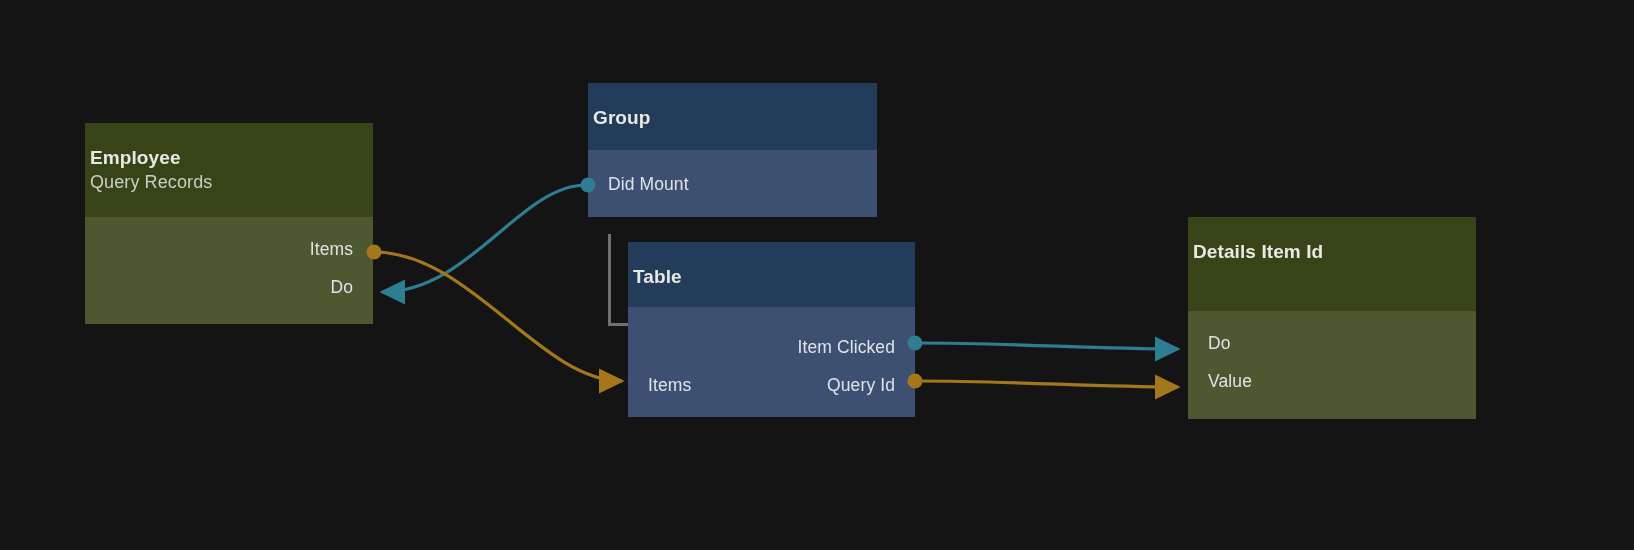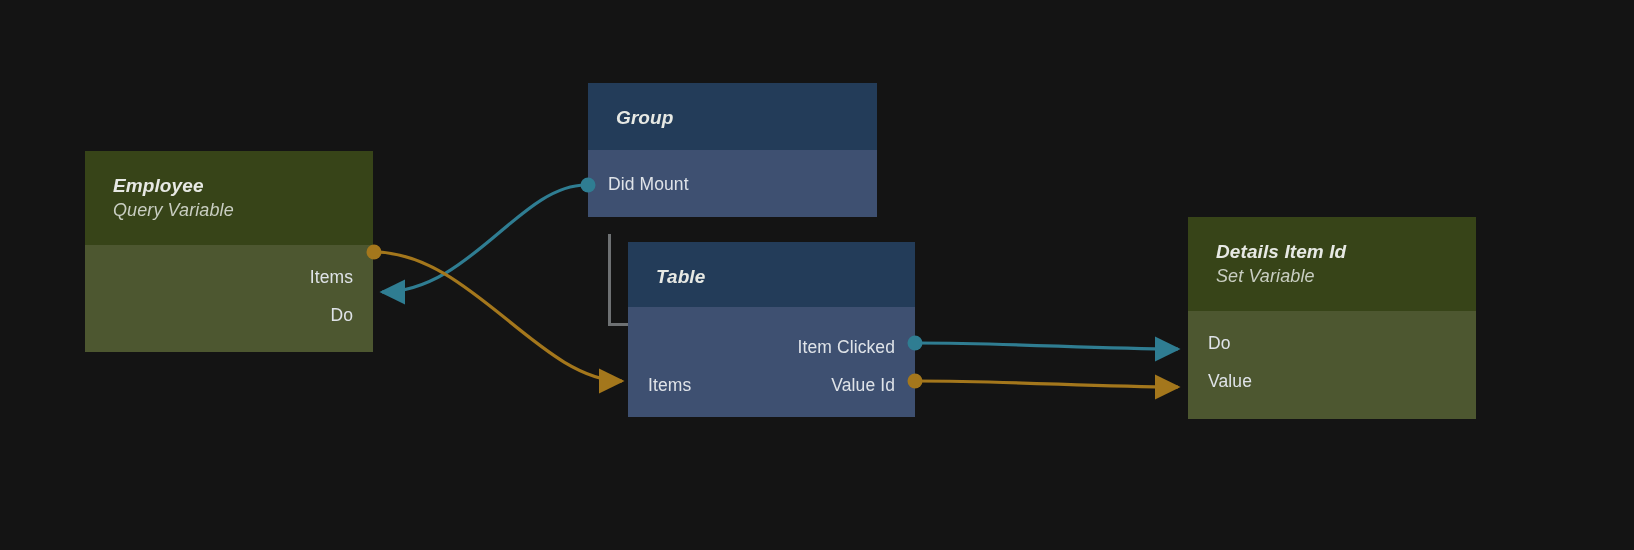--- a/index.html
+++ b/index.html
@@ -27,22 +27,21 @@
     pointer-events: none;
   }
   .node {
     position: absolute;
     box-sizing: border-box;
     overflow: visible;
   }
   .node-header {
     box-sizing: border-box;
     width: 100%;
-    padding: 22px 20px 0 28px;
-    font-style: italic;
+    padding: 22px 20px 0 5px;
   }
   .node-title {
     font-size: 19px;
     font-weight: bold;
     color: #e7e9e4;
     line-height: 25px;
     letter-spacing: 0.1px;
     white-space: nowrap;
   }
   .node-subtitle {
@@ -122,24 +121,24 @@
 
     <path d="M 374,252 C 470,252 540,381 622,381" fill="none" stroke="#a4771c" stroke-width="3.2" marker-end="url(#arrow-orange)"></path>
 
     <path d="M 916,343 C 1020,343 1090,349 1178,349" fill="none" stroke="#2f7d92" stroke-width="3.2" marker-end="url(#arrow-teal)"></path>
 
     <path d="M 916,381 C 1020,381 1090,387 1178,387" fill="none" stroke="#a4771c" stroke-width="3.2" marker-end="url(#arrow-orange)"></path>
   </svg>
 
   <div class="bracket" style="left:608px; top:234px; width:22px; height:92px;"></div>
 
-  <div class="node green" style="left:85px; top:123px; width:288px; height:224px;margin-top:28px;">
+  <div class="node green" style="left:85px; top:123px; width:288px; height:224px;">
     <div class="node-header" style="height:94px;">
       <div class="node-title">Employee</div>
-      <div class="node-subtitle">Query Variable</div>
+      <div class="node-subtitle">Query Records</div>
     </div>
     <div class="node-body" style="height:107px; padding-top:13px;">
       <div class="port-row out">
         <span class="port-label">Items</span>
       </div>
       <div class="port-row out">
         <span class="port-label">Do</span>
       </div>
     </div>
   </div>
@@ -158,29 +157,28 @@
   <div class="node blue" style="left:628px; top:242px; width:287px; height:175px;">
     <div class="node-header" style="height:65px;">
       <div class="node-title">Table</div>
     </div>
     <div class="node-body" style="height:110px; padding-top:21px;">
       <div class="port-row out">
         <span class="port-label">Item Clicked</span>
       </div>
       <div class="port-row both">
         <span class="port-label">Items</span>
-        <span class="port-label">Value Id</span>
+        <span class="port-label">Query Id</span>
       </div>
     </div>
   </div>
 
   <div class="node green" style="left:1188px; top:217px; width:288px; height:202px;">
     <div class="node-header" style="height:94px;">
       <div class="node-title">Details Item Id</div>
-      <div class="node-subtitle">Set Variable</div>
     </div>
     <div class="node-body" style="height:108px; padding-top:13px;">
       <div class="port-row in">
         <span class="port-label">Do</span>
       </div>
       <div class="port-row in">
         <span class="port-label">Value</span>
       </div>
     </div>
   </div>

